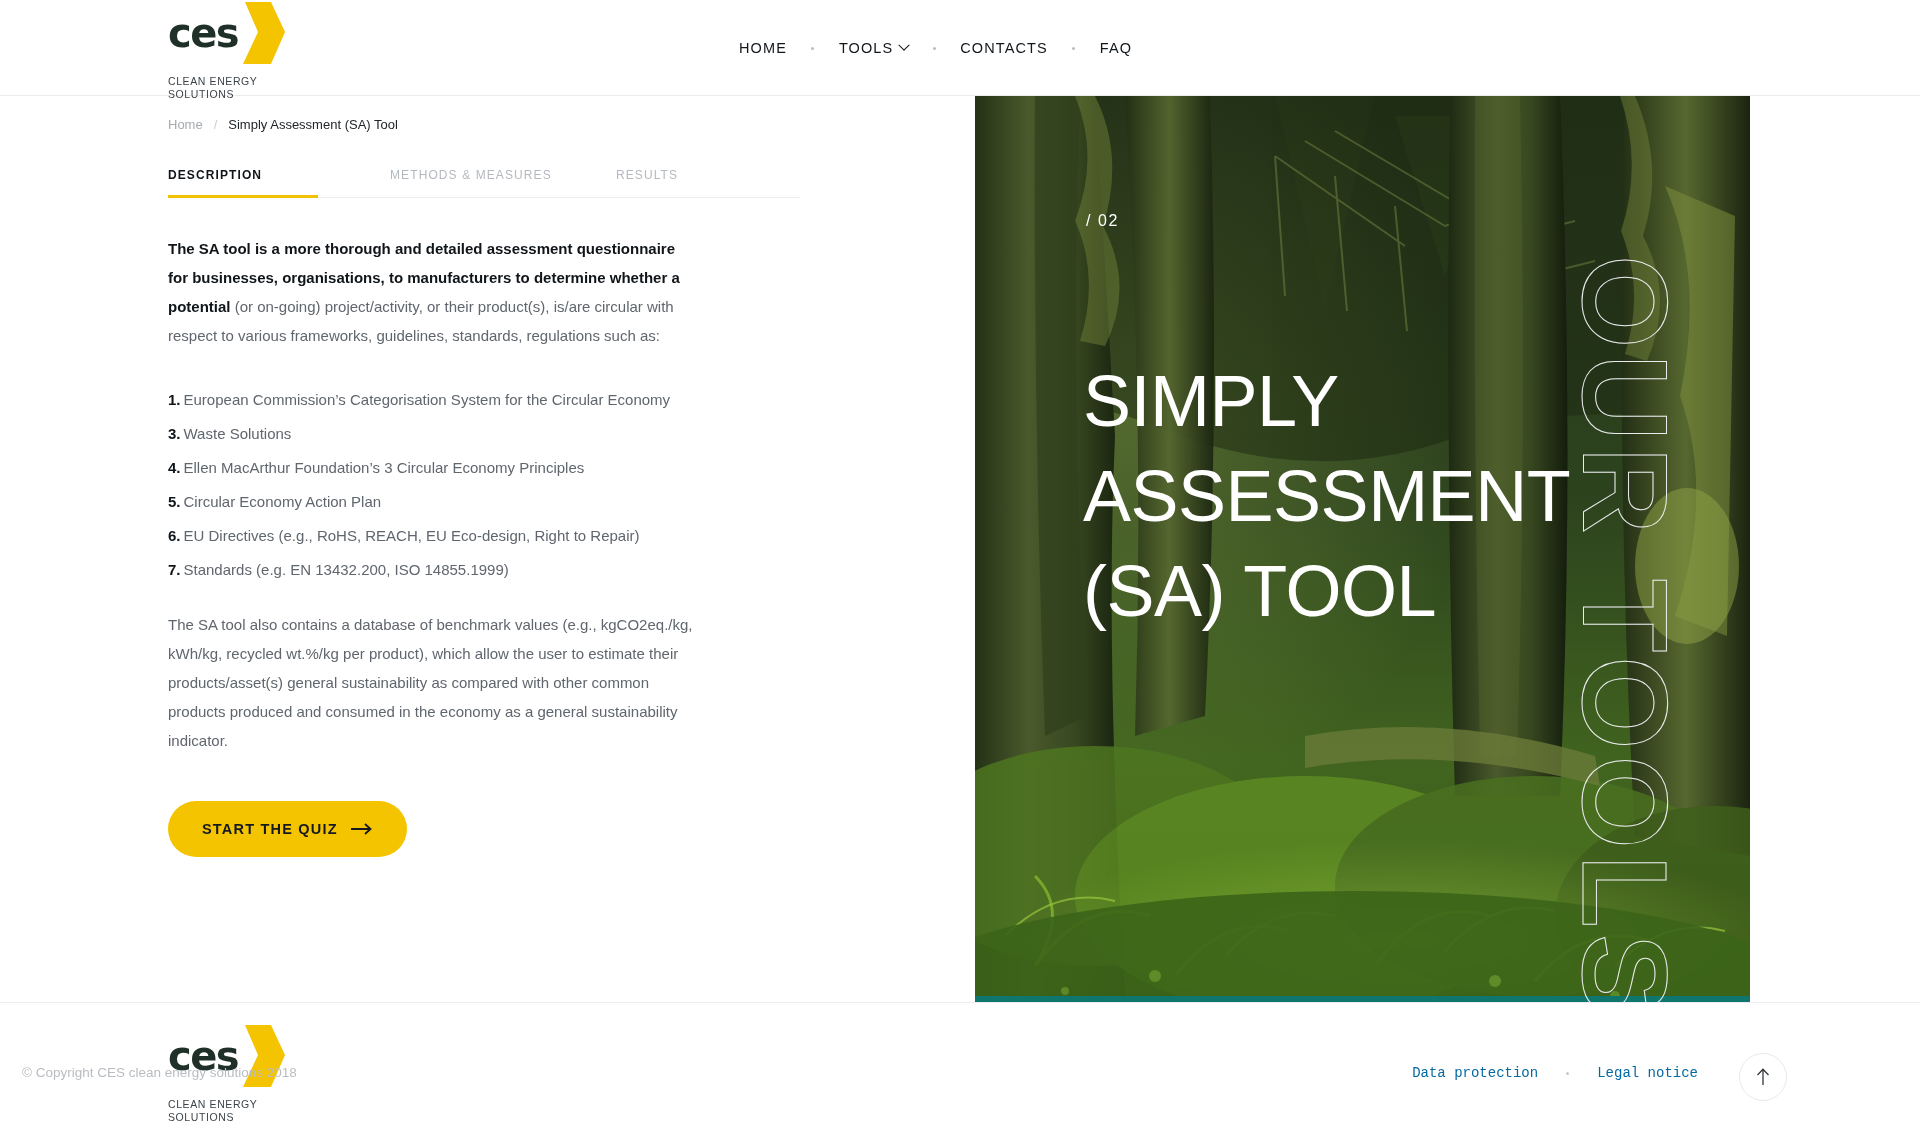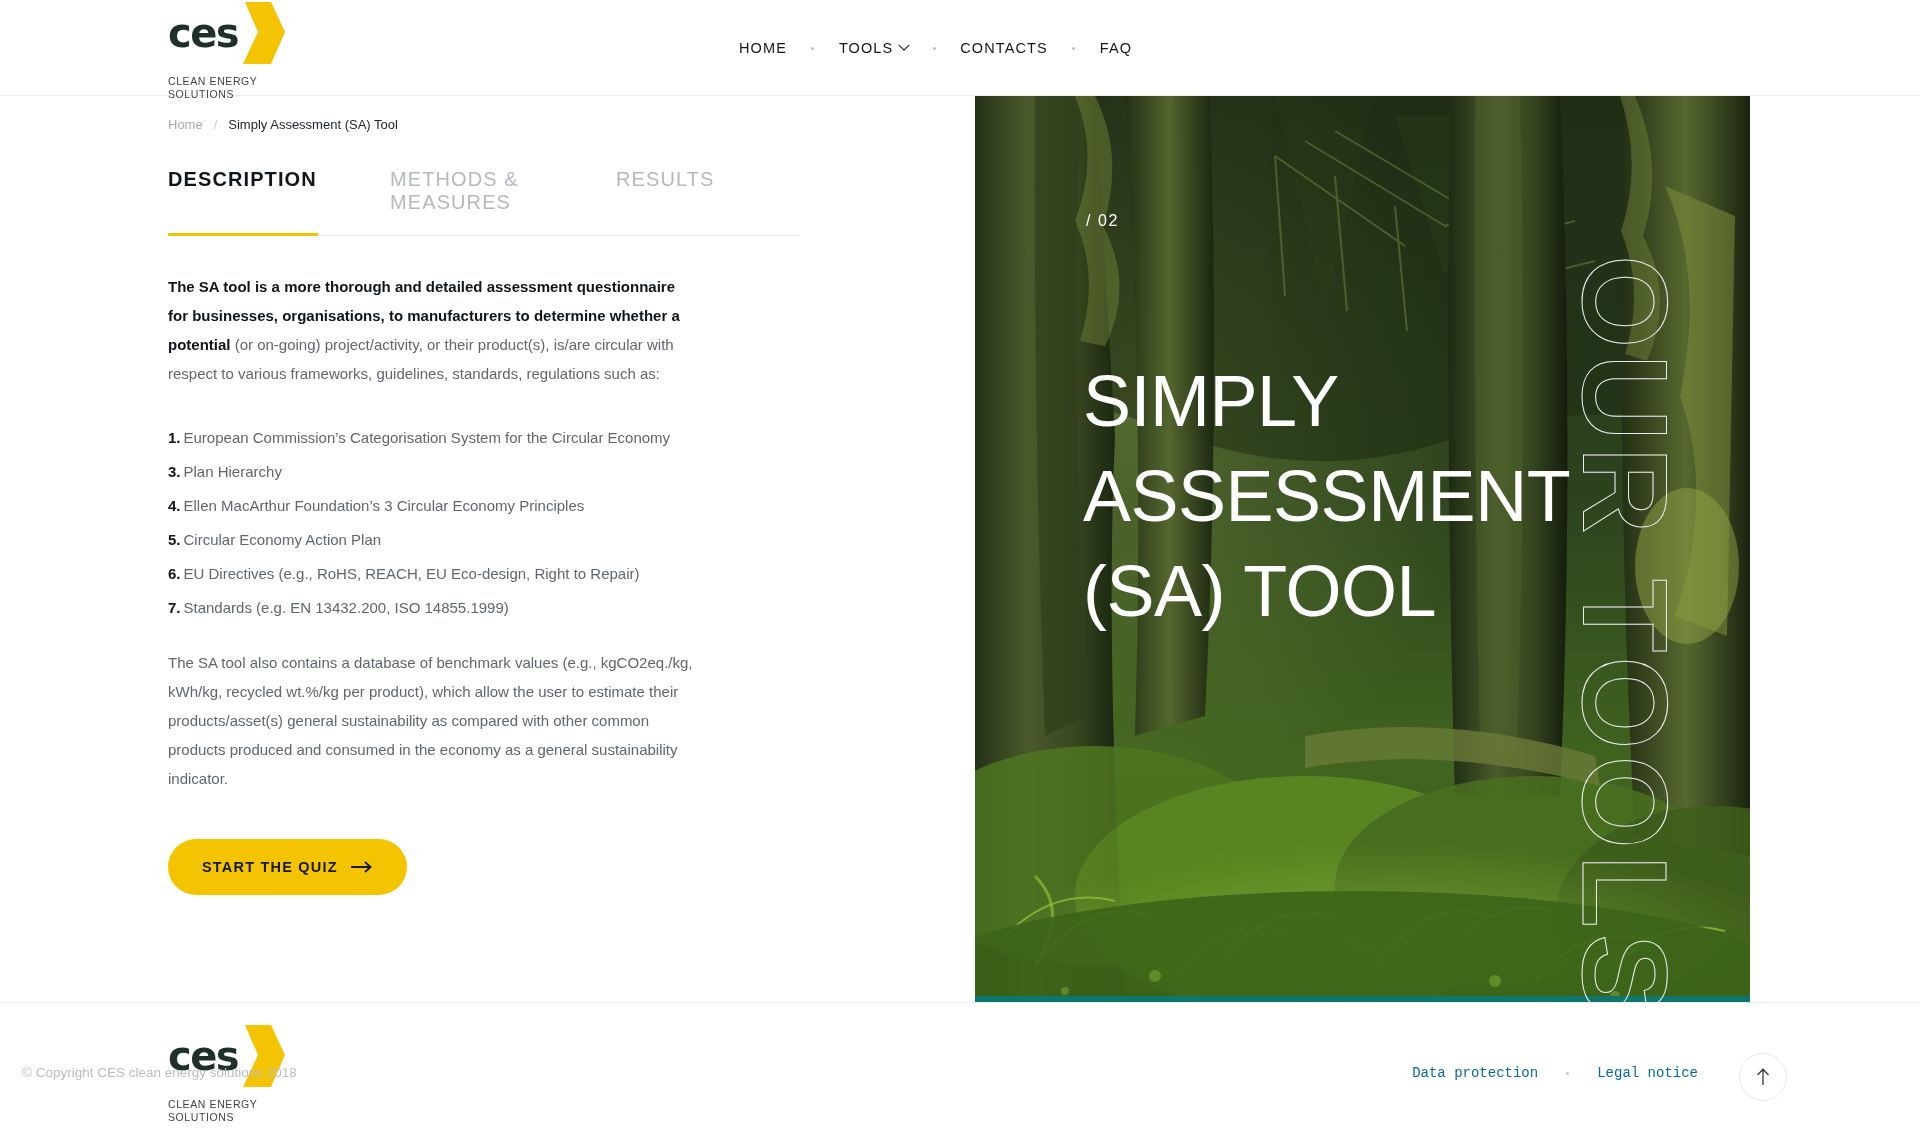--- a/index.html
+++ b/index.html
@@ -69,22 +69,22 @@
 
   
   .left { position: absolute; left: 168px; top: 96px; width: 660px; }
   .breadcrumb { display: flex; align-items: center; gap: 11px; padding-top: 21px; font-size: 13px; }
   .bc-home { color: #a6abb1; cursor: pointer; }
   .bc-slash { color: #c9cdd2; }
   .bc-current { color: #20262c; }
 
   .tabs { display: flex; margin-top: 36px; position: relative; }
   .tab {
-    font-size: 20px; letter-spacing: 1.1px; text-transform: uppercase;
-    cursor: pointer; padding-bottom: 22px; position: relative;
+    font-size: 12px; letter-spacing: 1.1px; text-transform: uppercase;
+    cursor: pointer; padding-bottom: 16px; position: relative;
   }
   .tab.active { color: #10151a; font-weight: 700; }
   .tab.idle { color: #b4b9bf; }
   .tab-1 { width: 222px; }
   .tab-2 { width: 226px; }
   .tabs-rule { position: absolute; left: 0; bottom: 0; width: 632px; height: 1px; background: #ececee; }
   .tabs-active-rule { position: absolute; left: 0; bottom: 0; width: 150px; height: 3px; background: #f2c200; }
 
   .body-copy { margin-top: 36px; width: 518px; }
   .p-lead { font-size: 15px; line-height: 29px; color: #60666d; }
@@ -210,21 +210,21 @@
     <div class="tab idle">RESULTS</div>
     <div class="tabs-rule"></div>
     <div class="tabs-active-rule"></div>
   </div>
 
   <div class="body-copy">
     <p class="p-lead"><b>The SA tool is a more thorough and detailed assessment questionnaire for businesses, organisations, to manufacturers to determine whether a potential</b><span> (or on-going) project/activity, or their product(s), is/are circular with respect to various frameworks, guidelines, standards, regulations such as:</span></p>
 
     <ul class="num-list">
       <li><b>1.</b><span>European Commission’s Categorisation System for the Circular Economy</span></li>
-      <li><b>3.</b><span>Plan Hierarchy</span></li>
+      <li><b>3.</b><span>Waste Solutions</span></li>
       <li><b>4.</b><span>Ellen MacArthur Foundation’s 3 Circular Economy Principles</span></li>
       <li><b>5.</b><span>Circular Economy Action Plan</span></li>
       <li><b>6.</b><span>EU Directives (e.g., RoHS, REACH, EU Eco-design, Right to Repair)</span></li>
       <li><b>7.</b><span>Standards (e.g. EN 13432.200, ISO 14855.1999)</span></li>
     </ul>
 
     <p class="p-tail">The SA tool also contains a database of benchmark values (e.g., kgCO2eq./kg, kWh/kg, recycled wt.%/kg per product), which allow the user to estimate their products/asset(s) general sustainability as compared with other common products produced and consumed in the economy as a general sustainability indicator.</p>
 
     <button class="quiz-btn">
       <span>START THE QUIZ</span>

